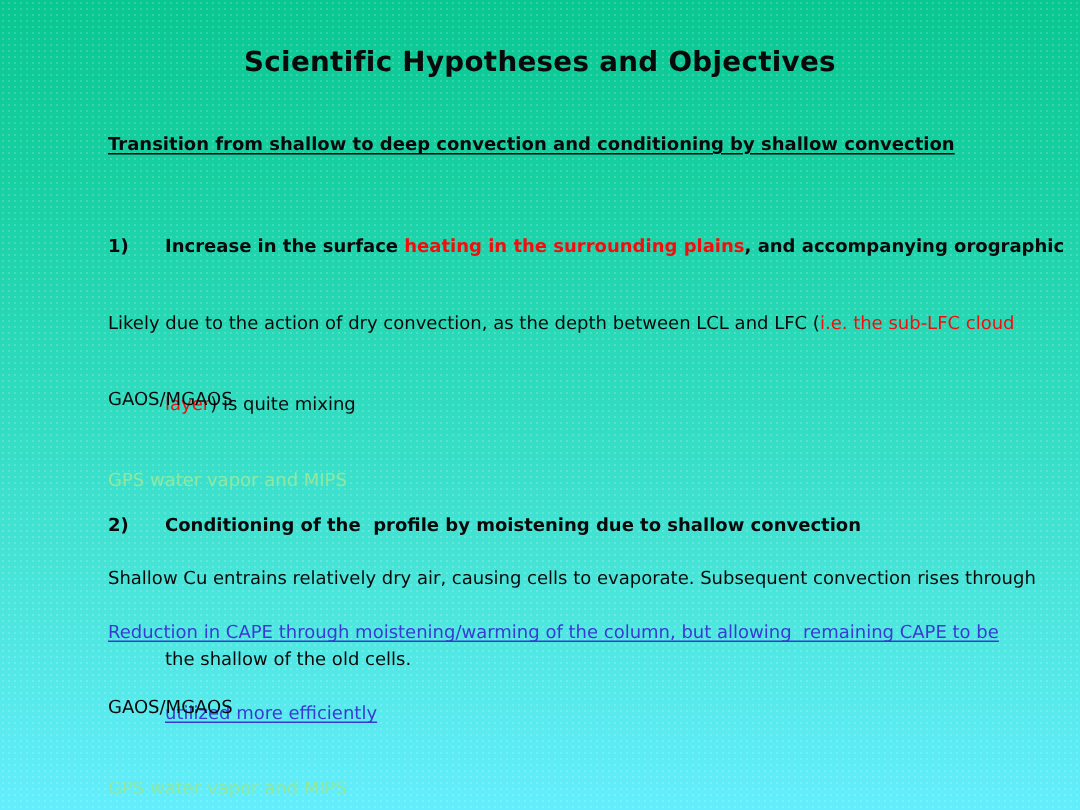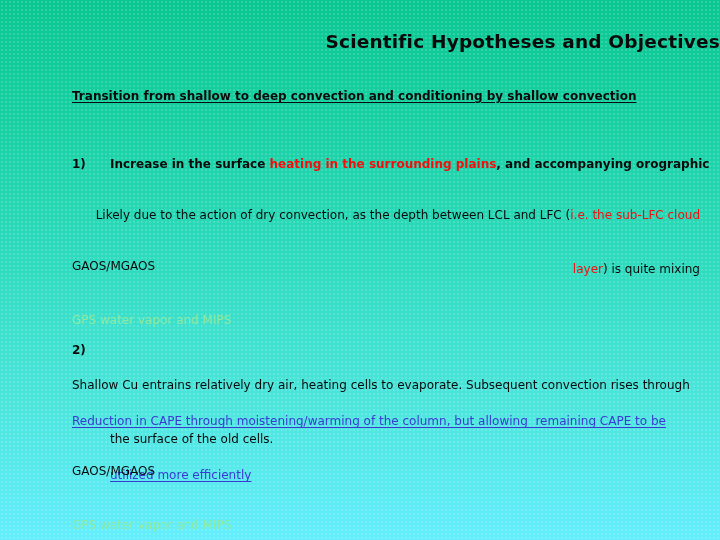--- a/index.html
+++ b/index.html
@@ -20,21 +20,21 @@
     inset: 0;
     background-image: radial-gradient(rgba(255,255,255,0.16) 0.7px, transparent 0.9px);
     background-size: 4px 4px;
     pointer-events: none;
   }
   .title {
     position: absolute;
     top: 31px;
     left: 0;
     width: 100%;
-    text-align: right;
+    text-align: center;
     font-size: 18.5px;
     font-weight: bold;
     letter-spacing: 0.2px;
   }
   .block {
     position: absolute;
     left: 72px;
     right: 20px;
     font-size: 12px;
     line-height: 18px;
@@ -59,39 +59,40 @@
 
   <div class="block bold u" style="top:87px;">Transition from shallow to deep convection and conditioning by shallow convection</div>
 
   <div class="block" style="top:119px;">
     <div class="numbered">
       <span class="num bold">1)</span>
       <span class="line bold"><span>Increase in the surface </span><span class="red">heating in the surrounding plains</span><span>, and accompanying orographic</span></span>
     </div>
   </div>
 
-  <div class="block" style="top:170px;text-align:right;">
+  <div class="block" style="top:170px;">
     <div class="line"><span>Likely due to the action of dry convection, as the depth between LCL and LFC (</span><span class="red">i.e. the sub-LFC cloud</span></div>
     <div class="line indent"><span class="red">layer</span><span>) is quite mixing</span></div>
   </div>
 
   <div class="block" style="top:221px;">
     <div class="line">GAOS/MGAOS</div>
     <div class="line ltgreen">GPS water vapor and MIPS</div>
   </div>
 
   <div class="block" style="top:305px;">
     <div class="numbered">
       <span class="num bold">2)</span>
+      <span class="line bold">Conditioning of the  profile by moistening due to shallow convection</span>
     </div>
   </div>
 
   <div class="block" style="top:340px;">
-    <div class="line">Shallow Cu entrains relatively dry air, heating cells to evaporate. Subsequent convection rises through</div>
-    <div class="line indent">the surface of the old cells.</div>
+    <div class="line">Shallow Cu entrains relatively dry air, causing cells to evaporate. Subsequent convection rises through</div>
+    <div class="line indent">the shallow of the old cells.</div>
   </div>
 
   <div class="block" style="top:376px;">
     <div class="line link">Reduction in CAPE through moistening/warming of the column, but allowing  remaining CAPE to be</div>
     <div class="line link indent">utilized more efficiently</div>
   </div>
 
   <div class="block" style="top:426px;">
     <div class="line">GAOS/MGAOS</div>
     <div class="line ltgreen">GPS water vapor and MIPS</div>

